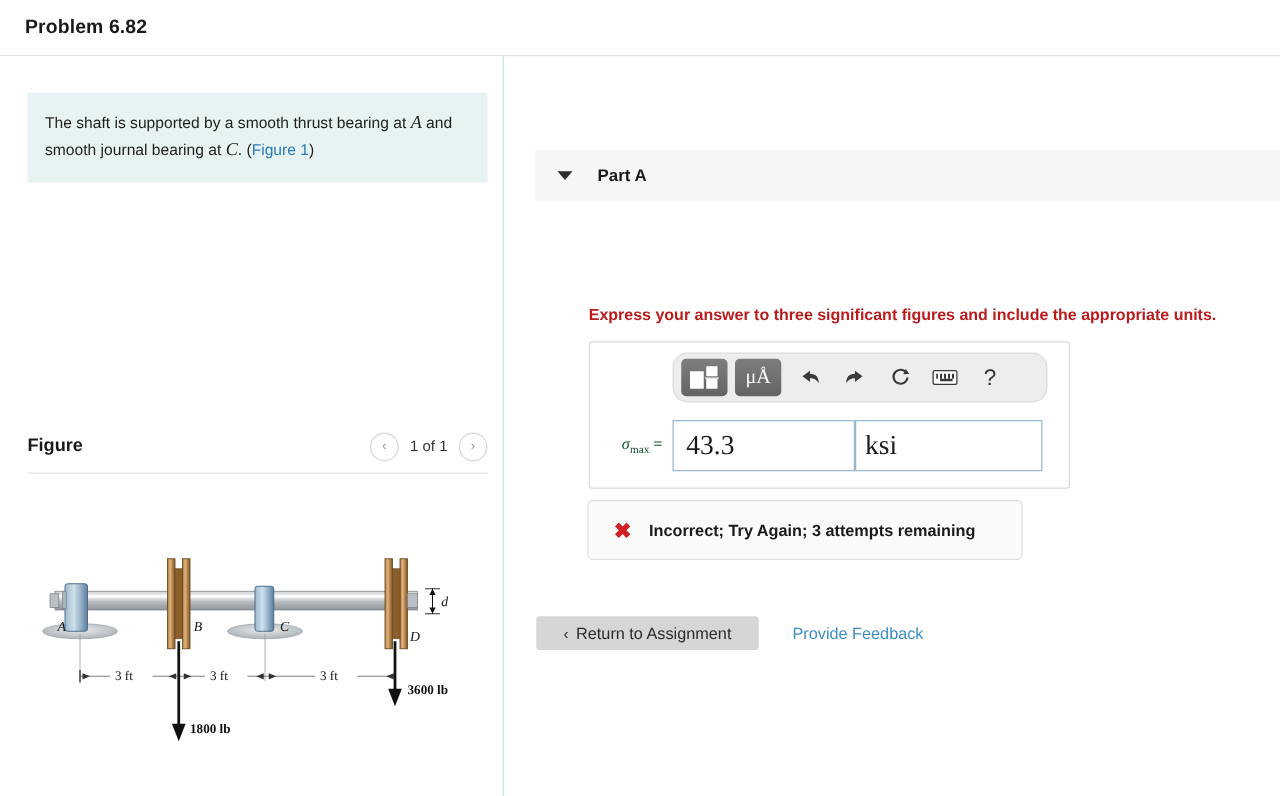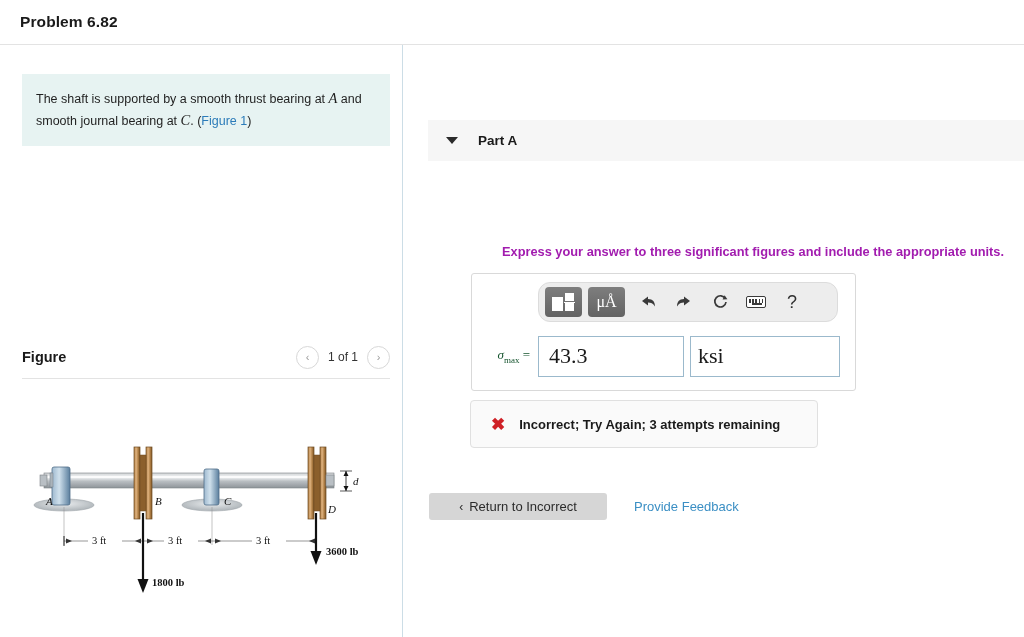--- a/index.html
+++ b/index.html
@@ -85,21 +85,21 @@
   }
 
   .question-line {
     position: absolute; left: 68px; top: 170px;
     font-size: 12.8px; color: #1f1f1f;
   }
   .ital-serif { font-family: "Liberation Serif", serif; font-style: italic; font-size: 14.5px; }
   .unit-serif { font-family: "Liberation Serif", serif; font-size: 14px; font-style: normal; }
   .express-line {
     position: absolute; left: 68px; top: 199px;
-    font-size: 12.8px; font-weight: bold; color: #a21caf; margin-left: 31px;
+    font-size: 12.8px; font-weight: bold; color: #b91c1c;
   }
 
   
   .answer-card {
     position: absolute; left: 68px; top: 228px;
     width: 385px; height: 118px;
     border: 1px solid #d9d9d9; border-radius: 3px; background: #ffffff;
   }
   .toolbar {
     position: absolute; left: 66px; top: 8px;
@@ -148,21 +148,21 @@
   }
   .sigma-label i { font-style: italic; }
   .sigma-label sub { font-size: 9px; font-style: normal; }
   .ans-input {
     width: 146px; height: 41px;
     border: 1px solid #9bb9cc; background: #ffffff;
     font-family: "Liberation Serif", serif; font-size: 22px; color: #1a1a1a;
     padding: 0 10px; display: flex; align-items: center;
   }
   .unit-input {
-    width: 150px; height: 41px; margin-left: 6px;
+    width: 150px; height: 41px; margin-left: 0;
     border: 1px solid #9bb9cc; background: #ffffff;
     font-family: "Liberation Serif", serif; font-size: 22px; color: #1a1a1a;
     padding: 0 7px; display: flex; align-items: center;
   }
 
   .submit-row {
     position: absolute; left: 68px; top: 357px;
     display: flex; align-items: center; gap: 20px;
   }
   .submit-btn {
@@ -394,17 +394,17 @@
     </div>
   </div>
 
   <div class="alert-box">
     <span class="xmark">✖</span>
     <span class="alert-text">Incorrect; Try Again; 3 attempts remaining</span>
   </div>
 
   <div class="return-btn">
     <span class="chev">‹</span>
-    <span>Return to Incorrect</span>
+    <span>Return to Assignment</span>
   </div>
   <a class="feedback-link" href="#">Provide Feedback</a>
 
 </div>
 
 </body></html>

